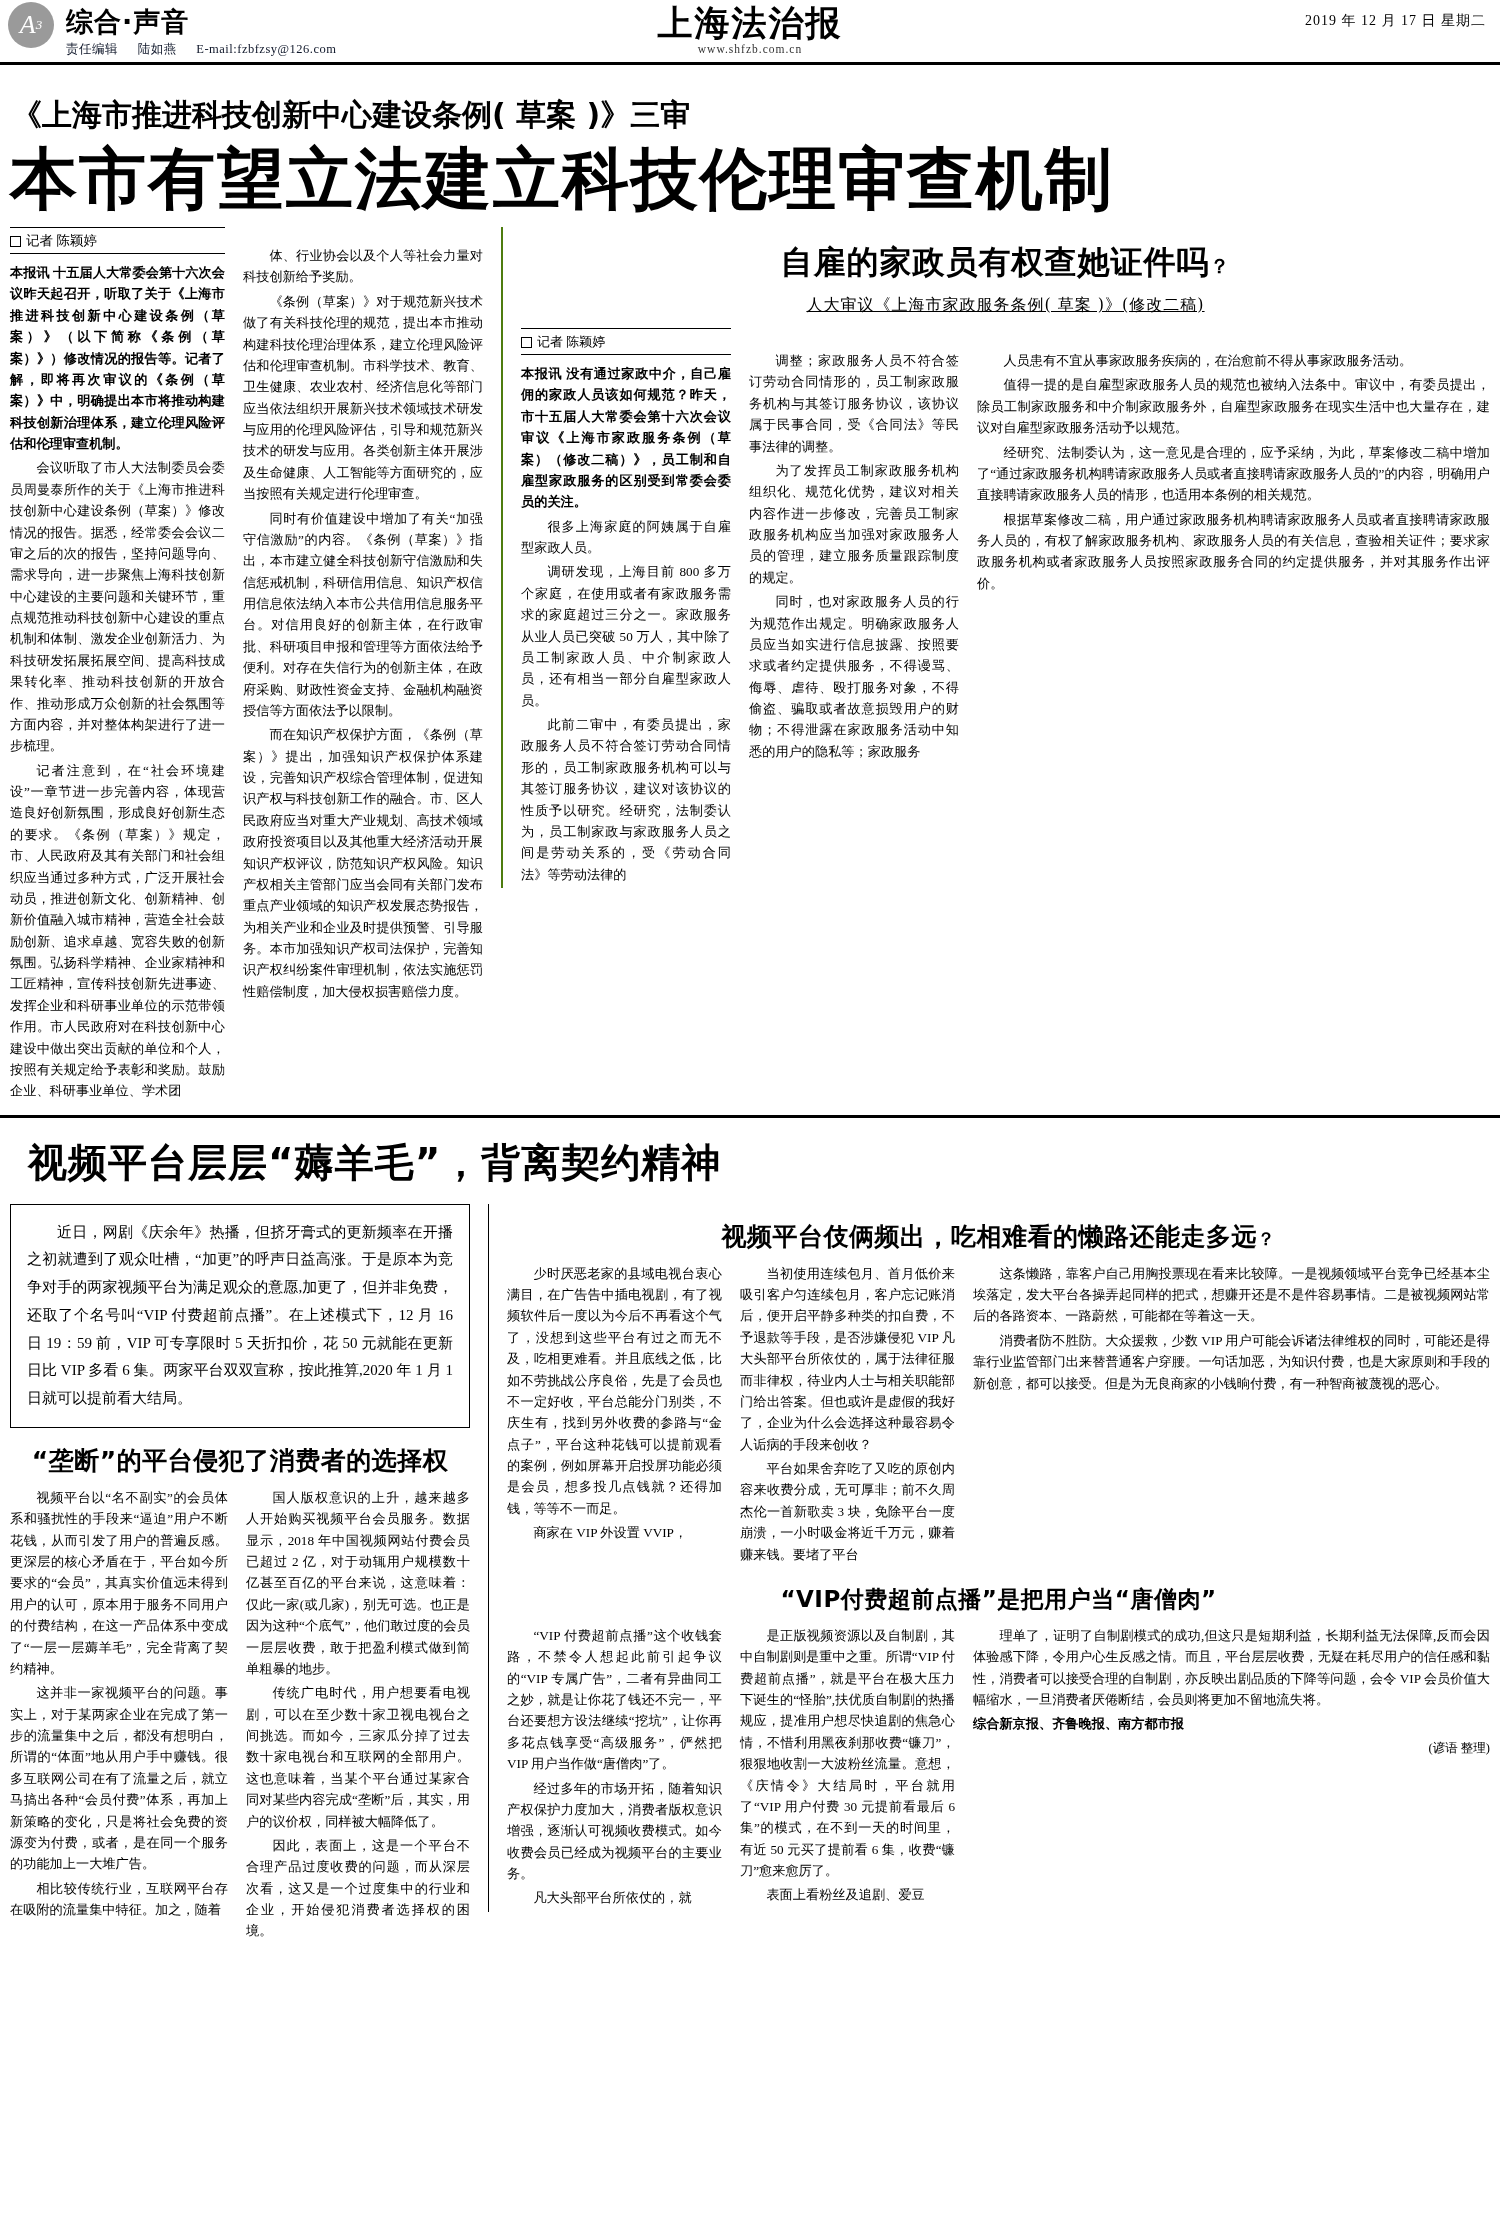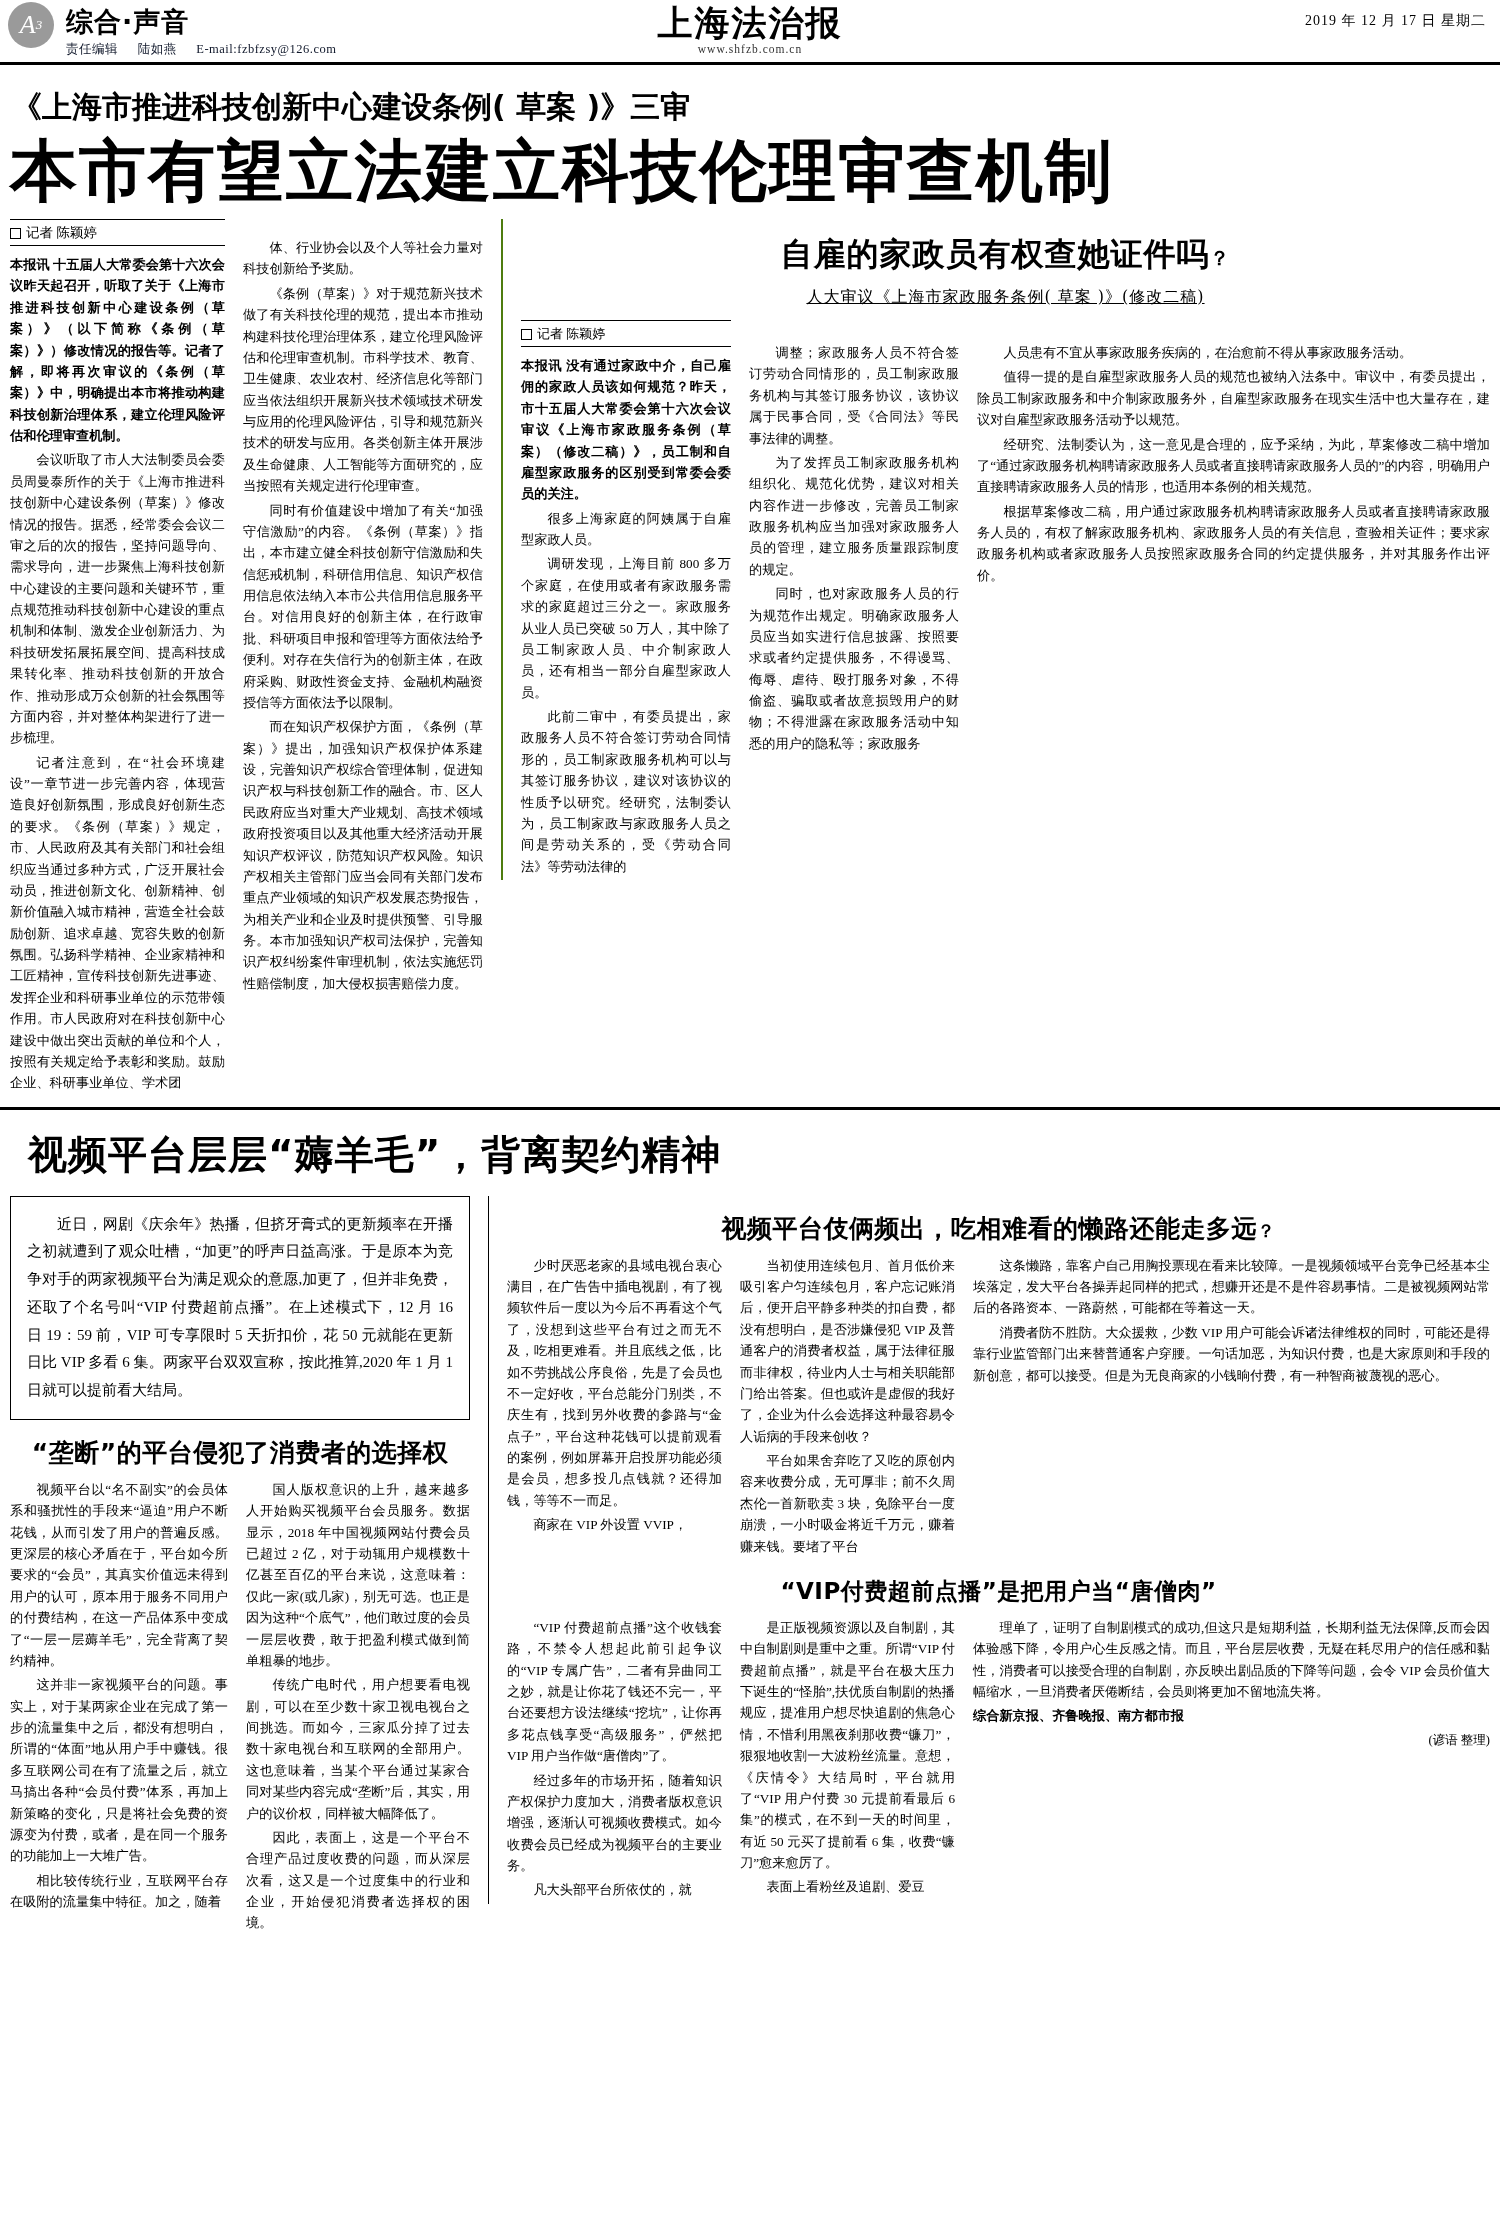--- a/index.html
+++ b/index.html
@@ -12,21 +12,21 @@
     display:flex;align-items:center;justify-content:center;font-size:26px;font-family:"Liberation Serif",serif;font-style:italic;}
   .page-badge sub{font-size:13px;vertical-align:sub;}
   .mh-section{position:absolute;left:66px;top:4px;font-family:"DejaVu Sans",sans-serif;font-weight:bold;font-size:27px;letter-spacing:1px;}
   .mh-editor{position:absolute;left:66px;top:41px;font-size:12.5px;color:#0f172a;letter-spacing:.5px;}
   .mh-editor span{margin-right:16px;}
   .mh-title{position:absolute;left:0;right:0;top:0;text-align:center;font-family:"DejaVu Serif",serif;font-weight:bold;font-size:35px;letter-spacing:2px;}
   .mh-url{position:absolute;left:0;right:0;top:43px;text-align:center;font-size:11.5px;color:#333;letter-spacing:1px;}
   .mh-date{position:absolute;right:14px;top:12px;font-size:14px;letter-spacing:1px;}
 
   
-  .top-block{padding:10px 10px 0 10px;}
+  .top-block{padding:18px 10px 0 10px;}
   .kicker{font-family:"DejaVu Sans",sans-serif;font-weight:bold;font-size:30px;letter-spacing:0px;margin:12px 0 2px 2px;}
   .headline{font-family:"DejaVu Sans",sans-serif;font-weight:bold;font-size:67px;letter-spacing:2px;line-height:1.12;margin:6px 0 10px 0;}
   .byline-wrap{border-top:1px solid #000;width:100%;padding-top:3px;}
   .byline-box{display:inline-block;border:1px solid #000;width:9px;height:9px;margin-right:5px;vertical-align:middle;}
 
   .cols{display:flex;gap:18px;}
   .col{font-size:13.2px;line-height:1.62;text-align:justify;}
   .col p{margin:0 0 3px 0;text-indent:2em;}
   .col p.lead{font-weight:bold;text-indent:0;}
 
@@ -159,21 +159,21 @@
       </div>
 
       <div style="flex:1;border-left:1px solid #000;padding-left:18px;">
         <div class="mini-head">视频平台伎俩频出，吃相难看的懒路还能走多远<span style="font-size:18px;">？</span></div>
         <div class="cols">
           <div style="width:215px;" class="col">
             <p>少时厌恶老家的县域电视台衷心满目，在广告告中插电视剧，有了视频软件后一度以为今后不再看这个气了，没想到这些平台有过之而无不及，吃相更难看。并且底线之低，比如不劳挑战公序良俗，先是了会员也不一定好收，平台总能分门别类，不庆生有，找到另外收费的参路与“金点子”，平台这种花钱可以提前观看的案例，例如屏幕开启投屏功能必须是会员，想多投几点钱就？还得加钱，等等不一而足。</p>
             <p>商家在 VIP 外设置 VVIP，</p>
           </div>
           <div style="width:215px;" class="col">
-            <p>当初使用连续包月、首月低价来吸引客户匀连续包月，客户忘记账消后，便开启平静多种类的扣自费，都没有想明白，是否涉嫌侵犯 VIP 及普通客户的消费者权益，属于法律征服而非律权，待业内人士与相关职能部门给出答案。但也或许是虚假的我好了，企业为什么会选择这种最容易令人诟病的手段来创收？</p>
+            <p>当初使用连续包月、首月低价来吸引客户匀连续包月，客户忘记账消后，便开启平静多种类的扣自费，不予退款等手段，是否涉嫌侵犯 VIP 凡大头部平台所依仗的，属于法律征服而非律权，待业内人士与相关职能部门给出答案。但也或许是虚假的我好了，企业为什么会选择这种最容易令人诟病的手段来创收？</p>
             <p>平台如果舍弃吃了又吃的原创内容来收费分成，无可厚非；前不久周杰伦一首新歌卖 3 块，免除平台一度崩溃，一小时吸金将近千万元，赚着赚来钱。要堵了平台</p>
           </div>
           <div style="flex:1;" class="col">
             <p>这条懒路，靠客户自己用胸投票现在看来比较障。一是视频领域平台竞争已经基本尘埃落定，发大平台各操弄起同样的把式，想赚开还是不是件容易事情。二是被视频网站常后的各路资本、一路蔚然，可能都在等着这一天。</p>
             <p>消费者防不胜防。大众援救，少数 VIP 用户可能会诉诸法律维权的同时，可能还是得靠行业监管部门出来替普通客户穿腰。一句话加恶，为知识付费，也是大家原则和手段的新创意，都可以接受。但是为无良商家的小钱晌付费，有一种智商被蔑视的恶心。</p>
           </div>
         </div>
 
         <div class="mini-head small">“VIP付费超前点播”是把用户当“唐僧肉”</div>
         <div class="cols">

